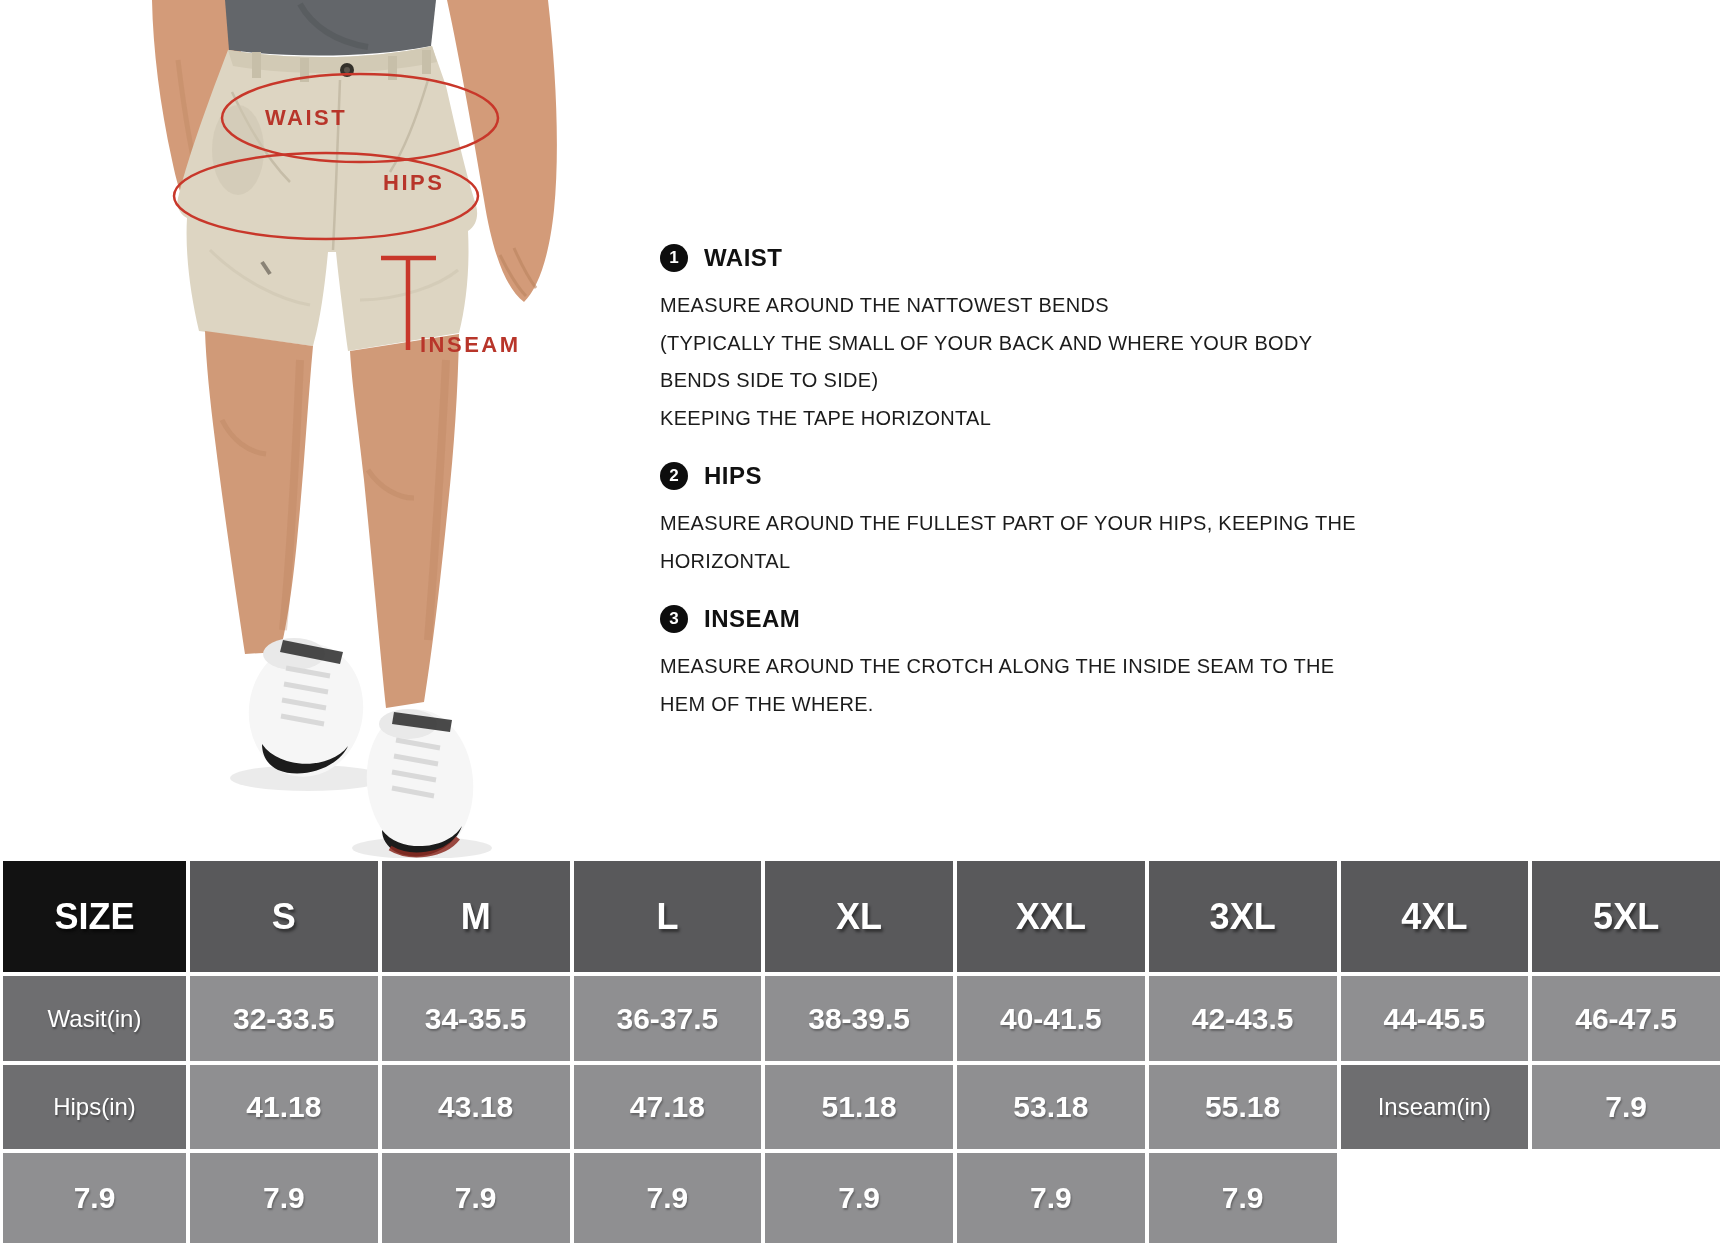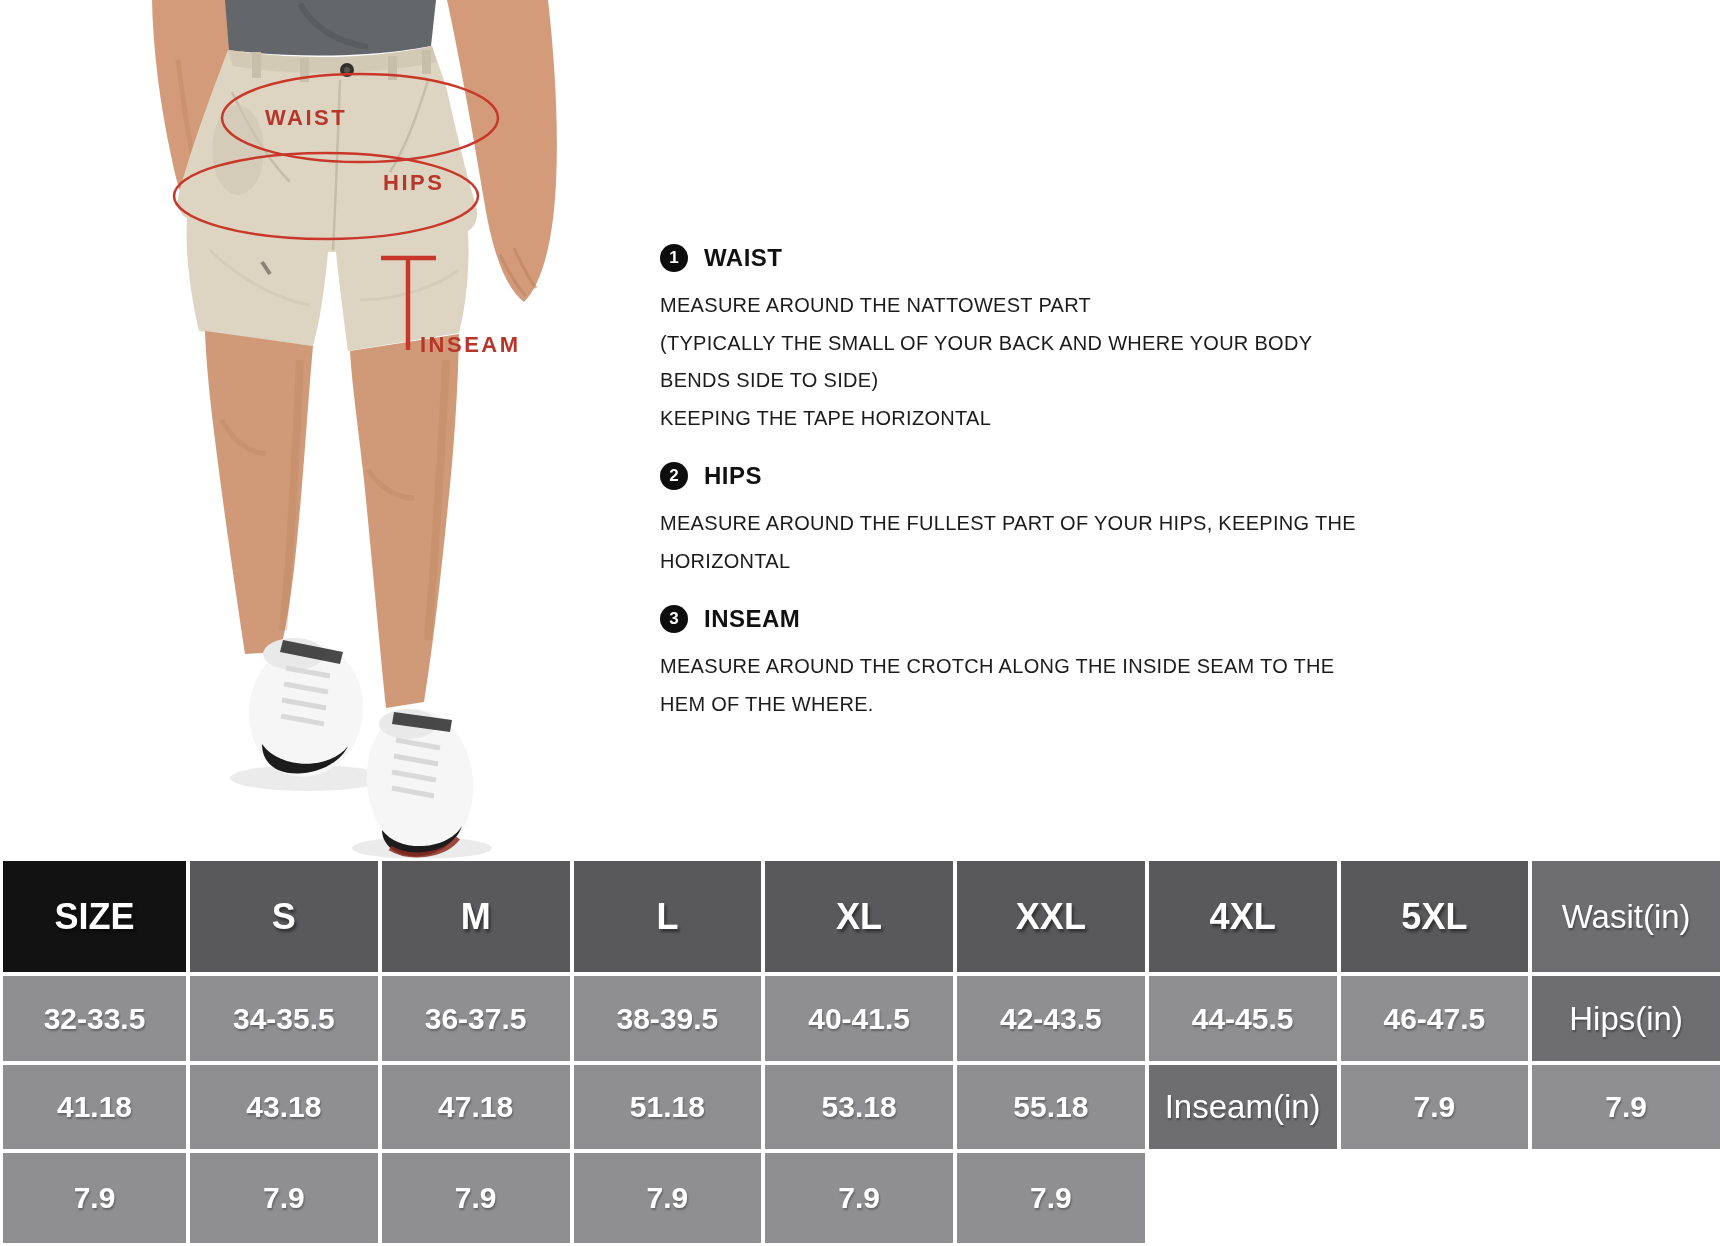--- a/index.html
+++ b/index.html
@@ -29,21 +29,21 @@
     grid-template-rows:111px 85px 84px 90px;gap:4px;background:var(--table-border,#fff);
   }
   .cell{
     display:flex;align-items:center;justify-content:center;
     color:var(--table-text,#fff);white-space:nowrap;
   }
   .cell.corner{background:var(--table-corner-bg,#121212);font-size:36px;font-weight:700;
     text-shadow:2px 3px 3px rgba(0,0,0,.5);}
   .cell.colhead{background:var(--table-header-bg,#59595b);font-size:36px;font-weight:700;
     text-shadow:2px 3px 3px rgba(0,0,0,.45);}
-  .cell.rowlabel{background:var(--table-label-bg,#6e6e70);font-size:33px;font-weight:400;
+  .cell.rowlabel{background:var(--table-label-bg,#6e6e70);font-size:24px;font-weight:400;
     text-shadow:1px 2px 2px rgba(0,0,0,.35);}
   .cell.data{background:var(--table-cell-bg,#8f8f91);font-size:30px;font-weight:700;
     text-shadow:1px 2px 2px rgba(0,0,0,.3);}
 </style>
 </head>
 <body>
 
 <div class="canvas">
 
   <div class="figure-area">
@@ -118,21 +118,21 @@
     </svg>
   </div>
 
   <div class="instructions">
 
     <section class="ins-section">
       <div class="ins-head">
         <span class="numcircle">1</span>
         <span class="ins-title">WAIST</span>
       </div>
-      <p class="ins-line">MEASURE AROUND THE NATTOWEST PART</p>
+      <p class="ins-line">MEASURE AROUND THE NATTOWEST BENDS</p>
       <p class="ins-line">(TYPICALLY THE SMALL OF YOUR BACK AND WHERE YOUR BODY</p>
       <p class="ins-line">BENDS SIDE TO SIDE)</p>
       <p class="ins-line">KEEPING THE TAPE HORIZONTAL</p>
     </section>
 
     <section class="ins-section">
       <div class="ins-head">
         <span class="numcircle">2</span>
         <span class="ins-title">HIPS</span>
       </div>
@@ -152,20 +152,21 @@
   </div>
 
   <div class="size-table">
 
     <div class="cell corner">SIZE</div>
     <div class="cell colhead">S</div>
     <div class="cell colhead">M</div>
     <div class="cell colhead">L</div>
     <div class="cell colhead">XL</div>
     <div class="cell colhead">XXL</div>
+    <div class="cell colhead">3XL</div>
     <div class="cell colhead">4XL</div>
     <div class="cell colhead">5XL</div>
 
     <div class="cell rowlabel">Wasit(in)</div>
     <div class="cell data">32-33.5</div>
     <div class="cell data">34-35.5</div>
     <div class="cell data">36-37.5</div>
     <div class="cell data">38-39.5</div>
     <div class="cell data">40-41.5</div>
     <div class="cell data">42-43.5</div>

